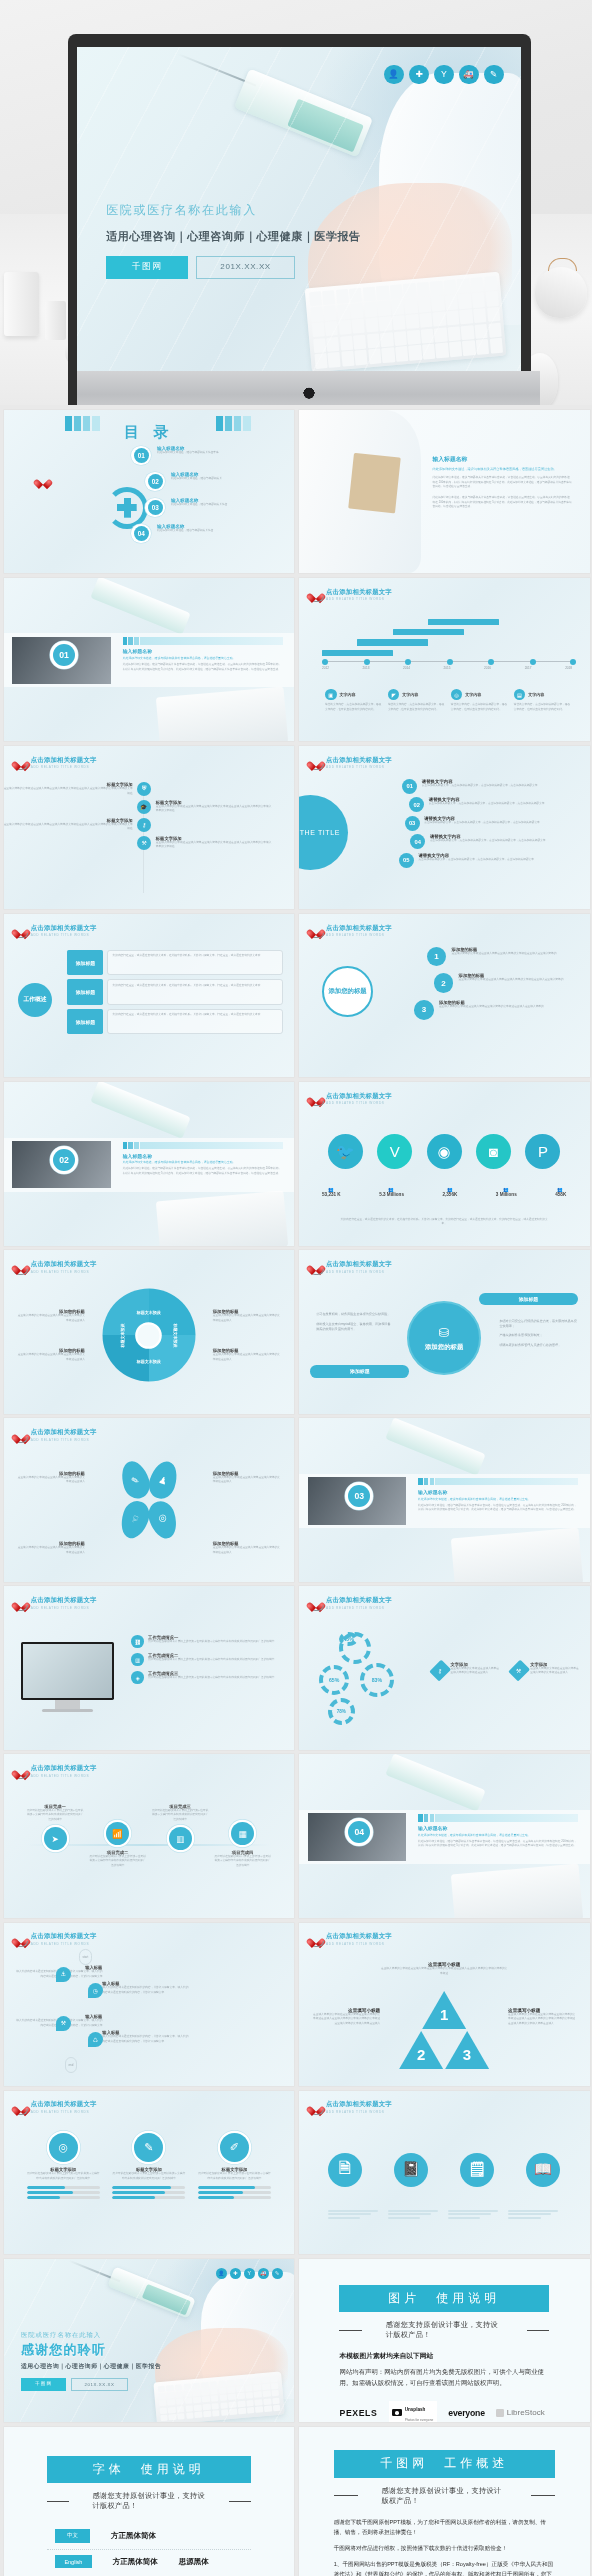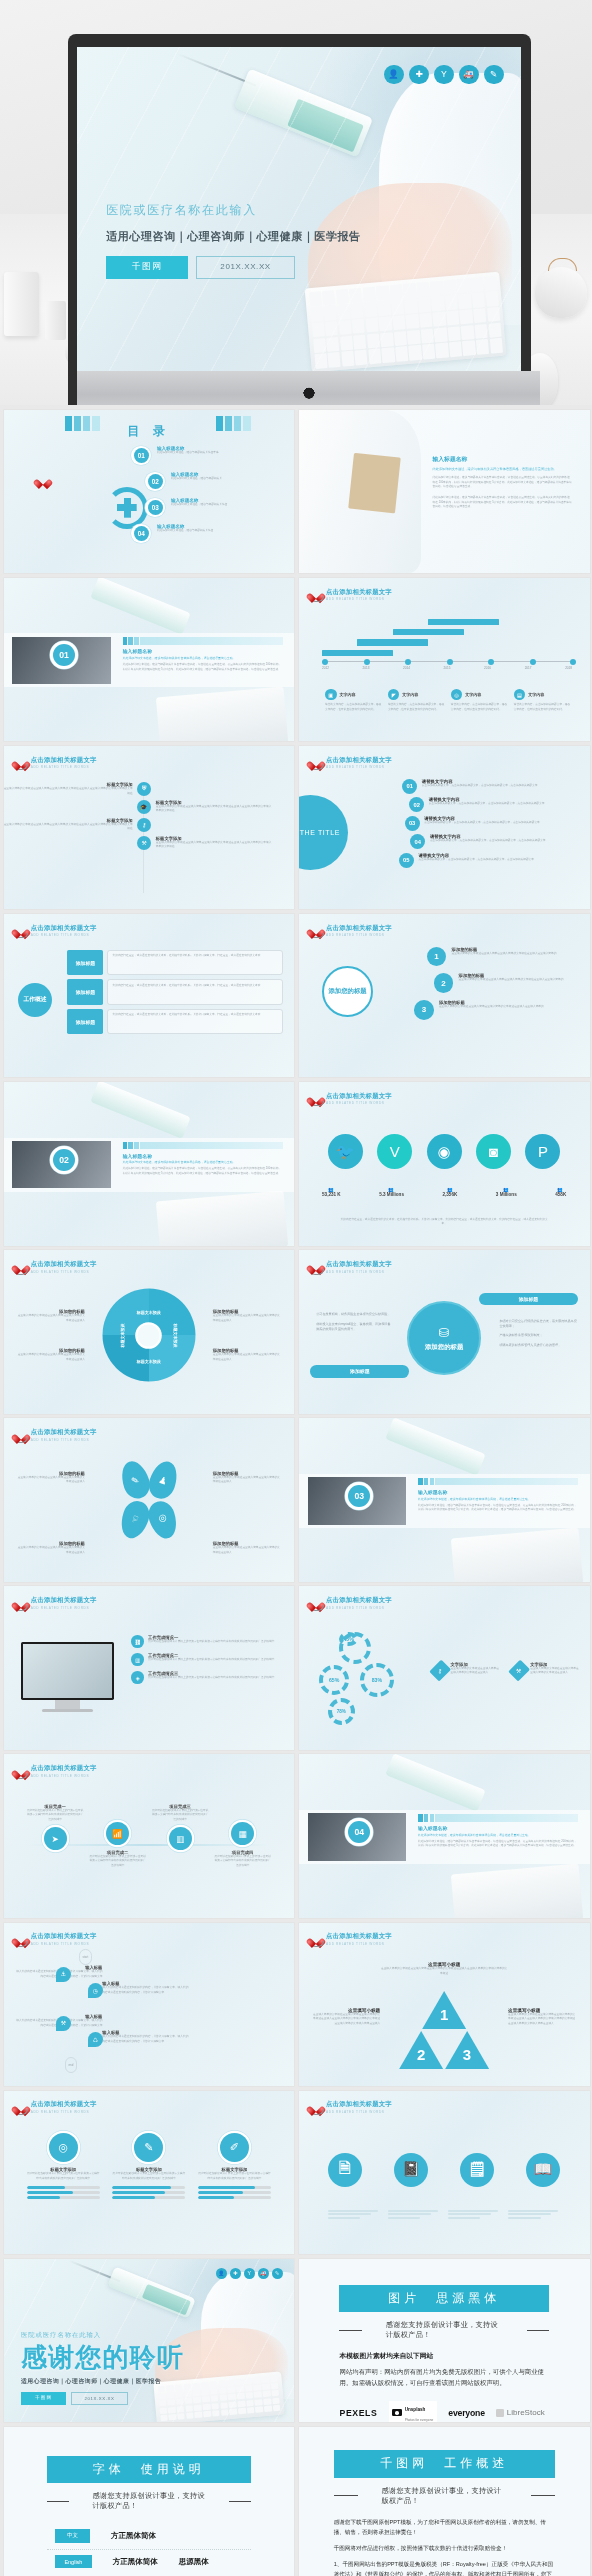--- a/index.html
+++ b/index.html
@@ -118,21 +118,21 @@
 
   .circ { border-radius:50%; background:#3cb5d4; color:#fff; display:flex;
           align-items:center; justify-content:center; font-weight:700; }
   .circ-ring { border-radius:50%; background:#fff; display:flex; align-items:center; justify-content:center;
           box-shadow:0 0 0 0.6px #bfe3ee; }
 
   .ph-line { height:1.7px; background:#cfe3ea; border-radius:1.2px; margin:1.7px 0; }
   .ph-line.s { width:62%; } .ph-line.m { width:82%; } .ph-line.l { width:96%; }
   .tiny { font-size:2.7px; line-height:1.75; color:#9ba6ad; }
   .tiny2{ font-size:3.1px; line-height:1.7; color:#8d99a1; }
-  .catalog-title { font-size:12px; letter-spacing:5.2px; color:#3aaed0; font-weight:700; }
+  .catalog-title { font-size:15px; letter-spacing:5.2px; color:#3aaed0; font-weight:700; }
   .toc-item { display:flex; align-items:flex-start; gap:5.8px; }
 
   .timeline-axis { height:1.2px; background:#b9c3c9; position:relative; }
   .tl-dot { width:6.4px; height:6.4px; border-radius:50%; background:#3cb5d4; position:absolute; top:-2.6px; }
   .gantt { height:6.4px; background:#3cb5d4; border-radius:0.6px; }
 
   .donut { width:93px; height:93px; border-radius:50%; position:relative;
            background:conic-gradient(#35b2d2 0 25%, #46bcda 25% 50%, #2aa6c8 50% 75%, #3fb7d6 75% 100%); }
   .donut:after { content:""; position:absolute; left:50%; top:50%; width:22px; height:22px; margin:-11px 0 0 -11px;
            border-radius:50%; background:#f3fafc; box-shadow:0 0 0 2.3px #fff; }
@@ -1290,33 +1290,33 @@
         <div class="ts-diag"></div>
         <div class="ts-icons" style="gap:2.9px">
           <span class="ic" style="width:11px;height:11px;font-size:5.2px">👤</span>
           <span class="ic" style="width:11px;height:11px;font-size:5.2px">✚</span>
           <span class="ic" style="width:11px;height:11px;font-size:5.2px">Y</span>
           <span class="ic" style="width:11px;height:11px;font-size:5.2px">🚑</span>
           <span class="ic" style="width:11px;height:11px;font-size:5.2px">✎</span>
         </div>
         <div class="ts-text" style="left:6%;top:44%">
           <div class="ts-sub" style="font-size:6.4px;letter-spacing:0.9px;margin-bottom:3.5px">医院或医疗名称在此输入</div>
-          <div class="ts-title" style="font-size:26px">感谢您的聆听</div>
+          <div class="ts-title" style="font-size:13px">感谢您的聆听</div>
           <div class="ts-tags" style="font-size:5.8px;margin-top:4.6px">适用心理咨询｜心理咨询师｜心理健康｜医学报告</div>
           <div class="ts-btnrow" style="margin-top:6.4px;gap:4.6px">
             <div class="ts-btn1" style="font-size:4.6px;padding:2.9px 14px;letter-spacing:1.2px">千图网</div>
             <div class="ts-btn2" style="font-size:4.3px;padding:2.9px 12.7px">201X.XX.XX</div>
           </div>
         </div>
       </div>
     </div>
 
     <div class="slide">
       <div class="instr">
-        <div class="instr-band">图片　思源黑体</div>
+        <div class="instr-band">图片　使用说明</div>
         <div class="instr-thanks">
             <span class="ln"></span>
             <span class="tx">感谢您支持原创设计事业，支持设计版权产品！</span>
             <span class="ln"></span>
           </div>
         <h4>本模板图片素材均来自以下网站</h4>
         <p>网站均有声明：网站内所有图片均为免费无版权图片，可供个人与商业使用。如需确认版权情况，可自行查看该图片网站版权声明。</p>
         <div class="logos">
           <span class="lg-pexels">PEXELS</span>
           <span class="lg-unsplash">

